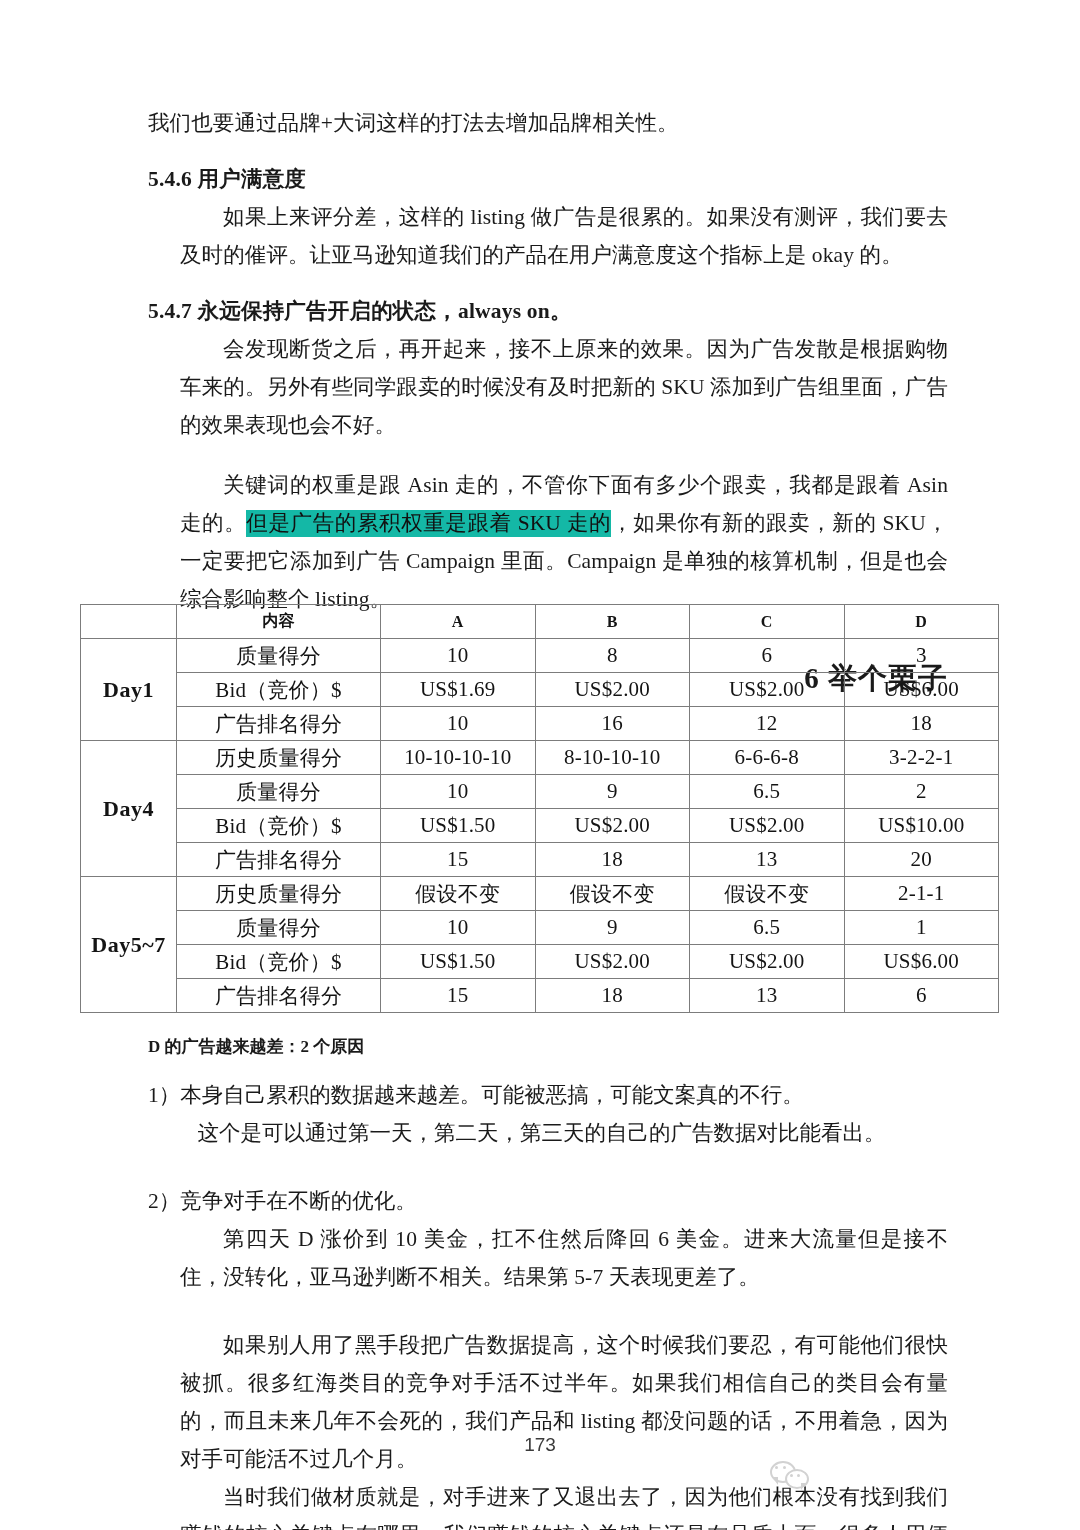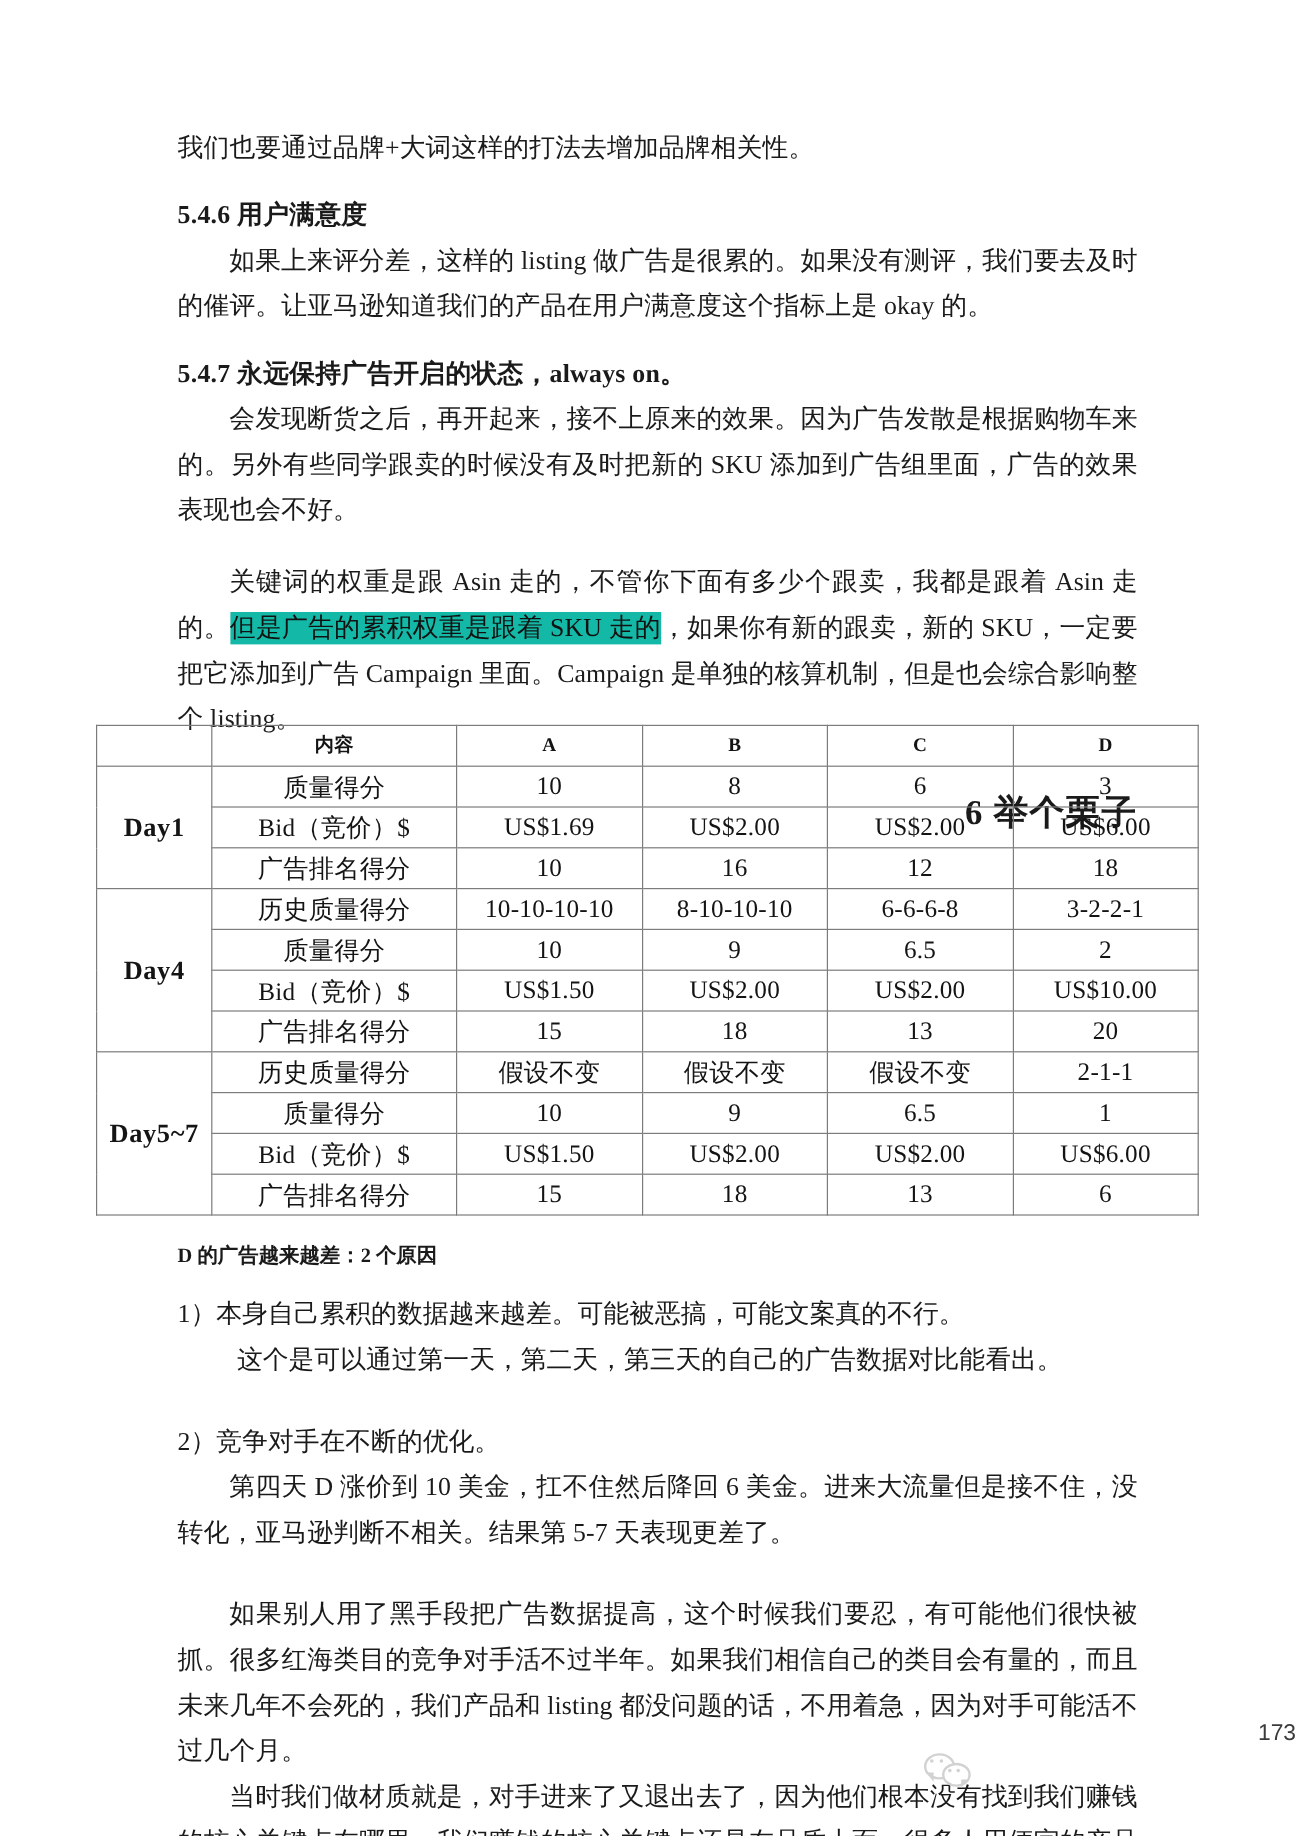--- a/index.html
+++ b/index.html
@@ -30,21 +30,21 @@
 
   
   .para {
     font-size: 21.5px;
     line-height: 38px;
     text-align: justify;
     text-justify: inter-ideograph;
     margin: 0;
     letter-spacing: 0.1px;
   }
-  .para.indent { text-indent: 2em; }
+  .para.indent { text-indent: 2em; margin-left: 32px; }
   .h3 {
     font-size: 21.5px;
     font-weight: bold;
     line-height: 38px;
     margin: 0;
     letter-spacing: 0.2px;
   }
   .h2 {
     font-size: 29px;
     font-weight: bold;
@@ -126,21 +126,21 @@
   col.c-day   { width: 96px; }
   col.c-label { width: 204px; }
   col.c-val   { width: 154.5px; }
 
   
   .pageno {
     position: absolute;
     left: 0;
     top: 1434px;
     width: 1080px;
-    text-align: right;
+    text-align: center;
     font-family: "Liberation Sans", "DejaVu Sans", sans-serif;
     font-size: 19px;
     color: #3b3b3b;
   }
   .watermark {
     position: absolute;
     left: 770px;
     top: 1461px;
     display: flex;
     align-items: center;

